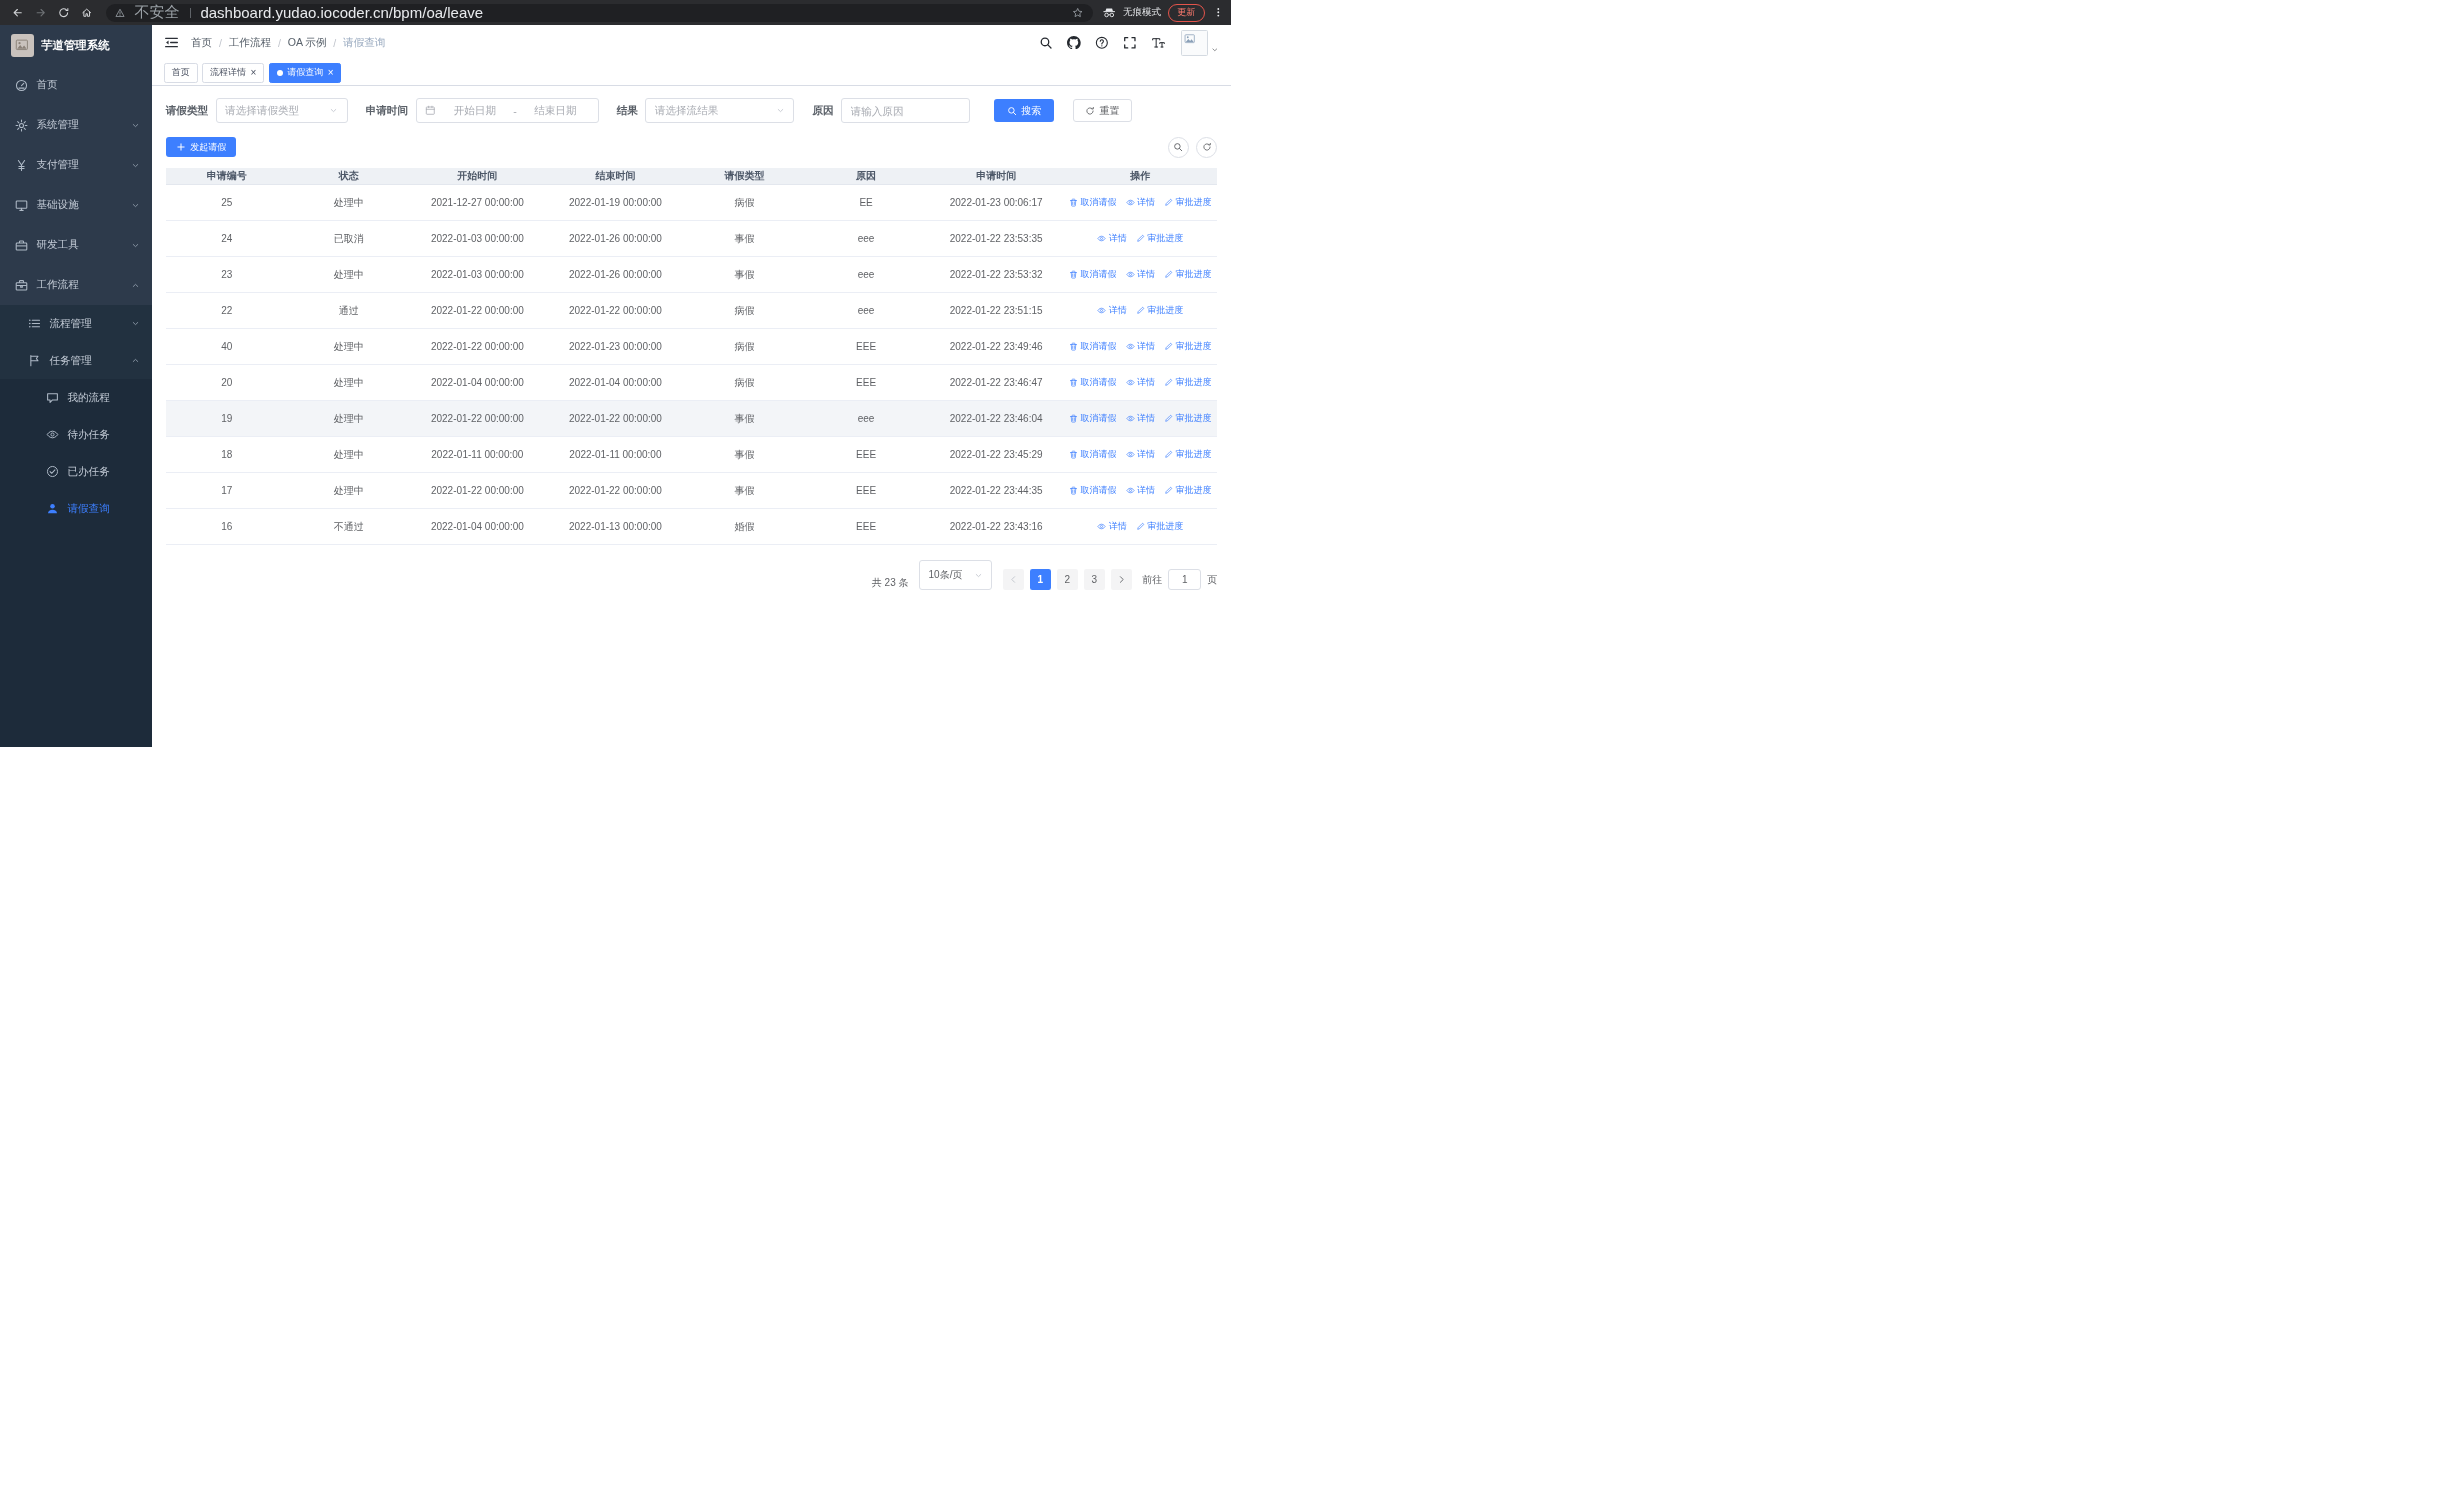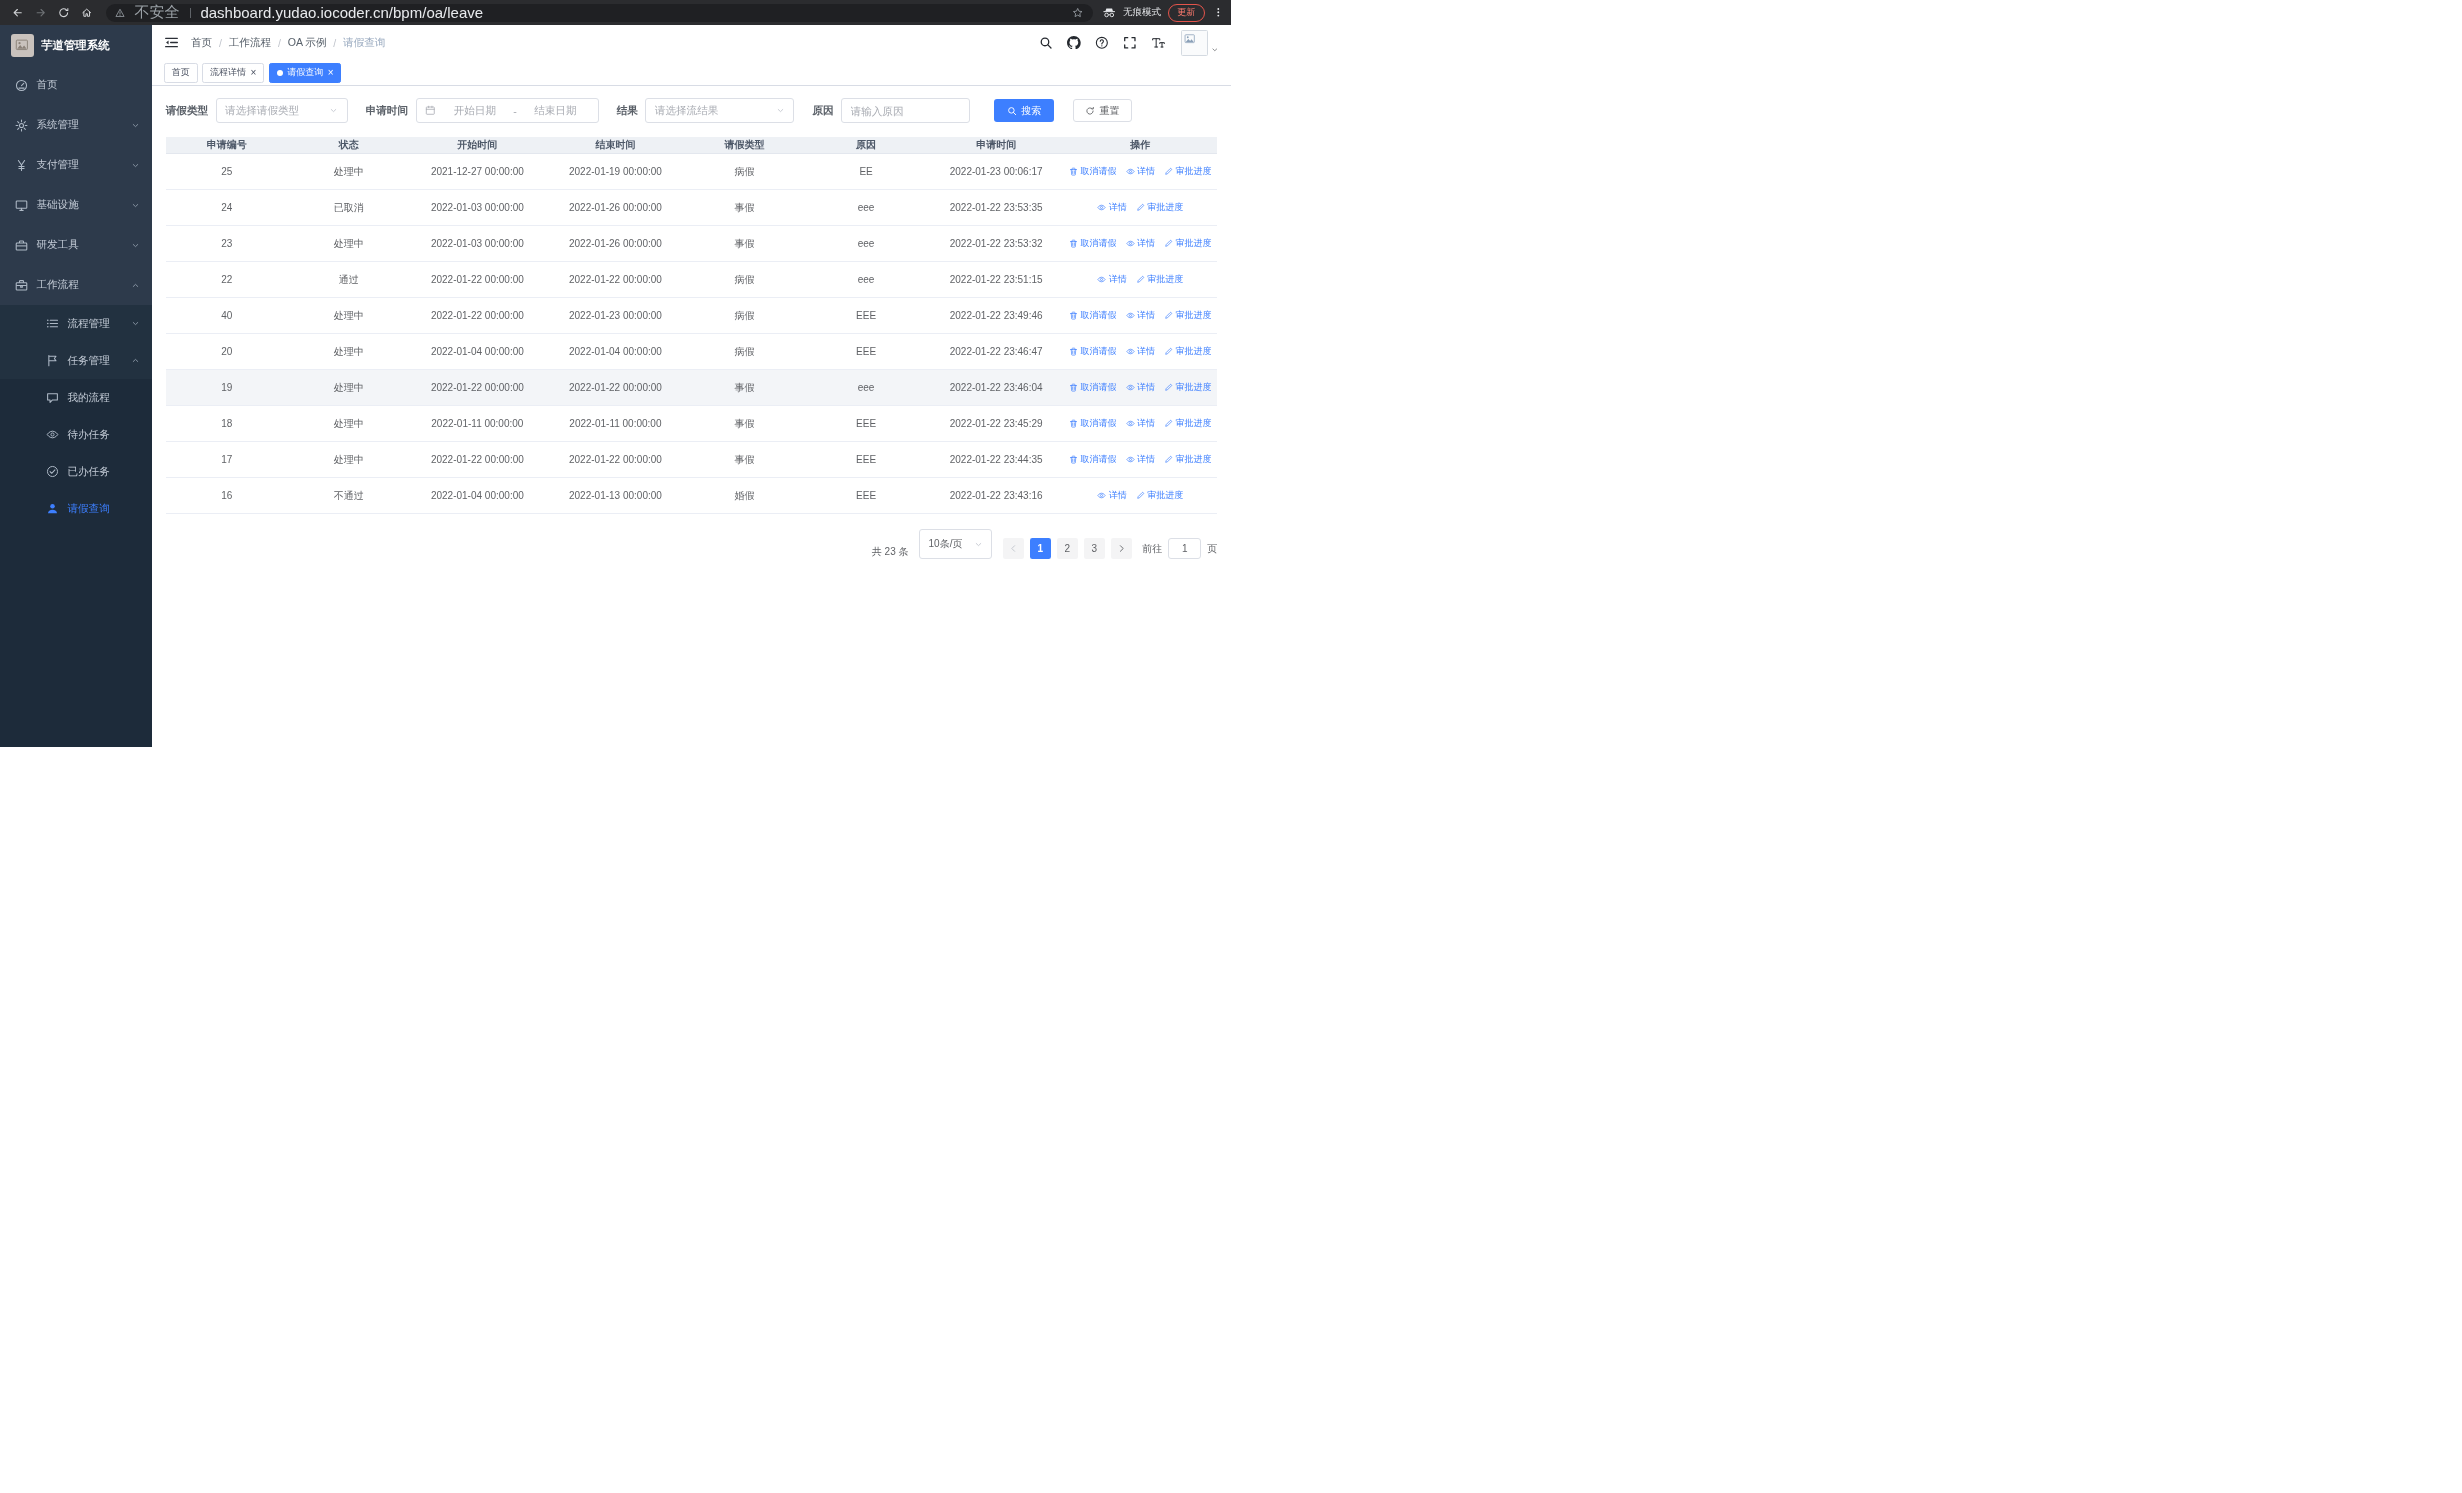--- a/index.html
+++ b/index.html
@@ -36,21 +36,21 @@
   
   .app{display:flex;height:722px}
   .sidebar{width:152px;background:var(--sidebar-bg);display:flex;flex-direction:column;flex:none}
   .logo-row{height:40px;display:flex;align-items:center;gap:7.6px;padding:0 10.6px;flex:none}
   .logo-avatar{width:23px;height:23px;border-radius:3px;background:#c9c2bd;display:flex;align-items:center;justify-content:center;color:#8a8178}
   .logo-avatar .icon{width:13.7px;height:13.7px}
   .logo-title{color:#fff;font-size:11.4px;font-weight:700;white-space:nowrap}
   .menu-item{height:40px;display:flex;align-items:center;padding:0 12px 0 15px;color:#c3cbd6;font-size:10.6px;cursor:pointer;white-space:nowrap}
   .menu-item .micon{width:13px;height:13px;margin-right:8.4px;color:#aeb9c6}
   .menu-item .chev{width:9px;height:9px;margin-left:auto;color:#93a0ae}
-  .menu-item.l2{height:37px;padding-left:46px;background:var(--sidebar-sub)}
+  .menu-item.l2{height:37px;padding-left:28px;background:var(--sidebar-sub)}
   .menu-item.l3{height:37px;padding-left:46px;background:var(--sidebar-leaf)}
   .menu-item.active,.menu-item.active .micon{color:var(--primary)}
   .sidebar-filler{flex:1;background:var(--sidebar-leaf)}
 
   .main{flex:1;display:flex;flex-direction:column;min-width:0;background:#fff}
 
   
   .topbar{height:35px;display:flex;align-items:center;padding:0 12px;flex:none}
   .collapse-btn{width:15px;height:15px;color:#2b2f36;margin-right:12px;cursor:pointer}
   .breadcrumb{display:flex;align-items:center;gap:6.8px;font-size:10.6px;color:#57606a}
@@ -495,20 +495,48 @@
                 <svg viewBox="0 0 16 16">
                   <path d="M13 8A5 5 0 1 1 11.4 4.3" fill="none" stroke="currentColor" stroke-width="1.4" stroke-linecap="round"></path>
                   <path d="M13.3 1.6v3h-3" fill="none" stroke="currentColor" stroke-width="1.4" stroke-linejoin="round"></path>
                 </svg>
               </span>
             <span>重置</span>
           </button>
         </div>
       </div>
 
+      <div class="toolbar-row">
+        <button class="btn btn-primary btn-create">
+          <span class="icon">
+              <svg viewBox="0 0 16 16">
+                <path d="M8 3v10M3 8h10" stroke="currentColor" stroke-width="1.6" stroke-linecap="round"></path>
+              </svg>
+            </span>
+          <span>发起请假</span>
+        </button>
+        <div class="round-btns">
+          <span class="round-btn">
+              <span class="icon">
+                <svg viewBox="0 0 16 16">
+                  <circle cx="7" cy="7" r="4.4" fill="none" stroke="currentColor" stroke-width="1.5"></circle>
+                  <path d="M10.4 10.4L14 14" stroke="currentColor" stroke-width="1.5" stroke-linecap="round"></path>
+                </svg>
+              </span>
+            </span>
+          <span class="round-btn">
+              <span class="icon">
+                <svg viewBox="0 0 16 16">
+                  <path d="M13 8A5 5 0 1 1 11.4 4.3" fill="none" stroke="currentColor" stroke-width="1.4" stroke-linecap="round"></path>
+                  <path d="M13.3 1.6v3h-3" fill="none" stroke="currentColor" stroke-width="1.4" stroke-linejoin="round"></path>
+                </svg>
+              </span>
+            </span>
+        </div>
+      </div>
 
       <table>
         <colgroup id="table-colgroup">
             <col style="width: 122px;">
             <col style="width: 122px;">
             <col style="width: 135px;">
             <col style="width: 141px;">
             <col style="width: 117px;">
             <col style="width: 126px;">
             <col style="width: 134px;">

